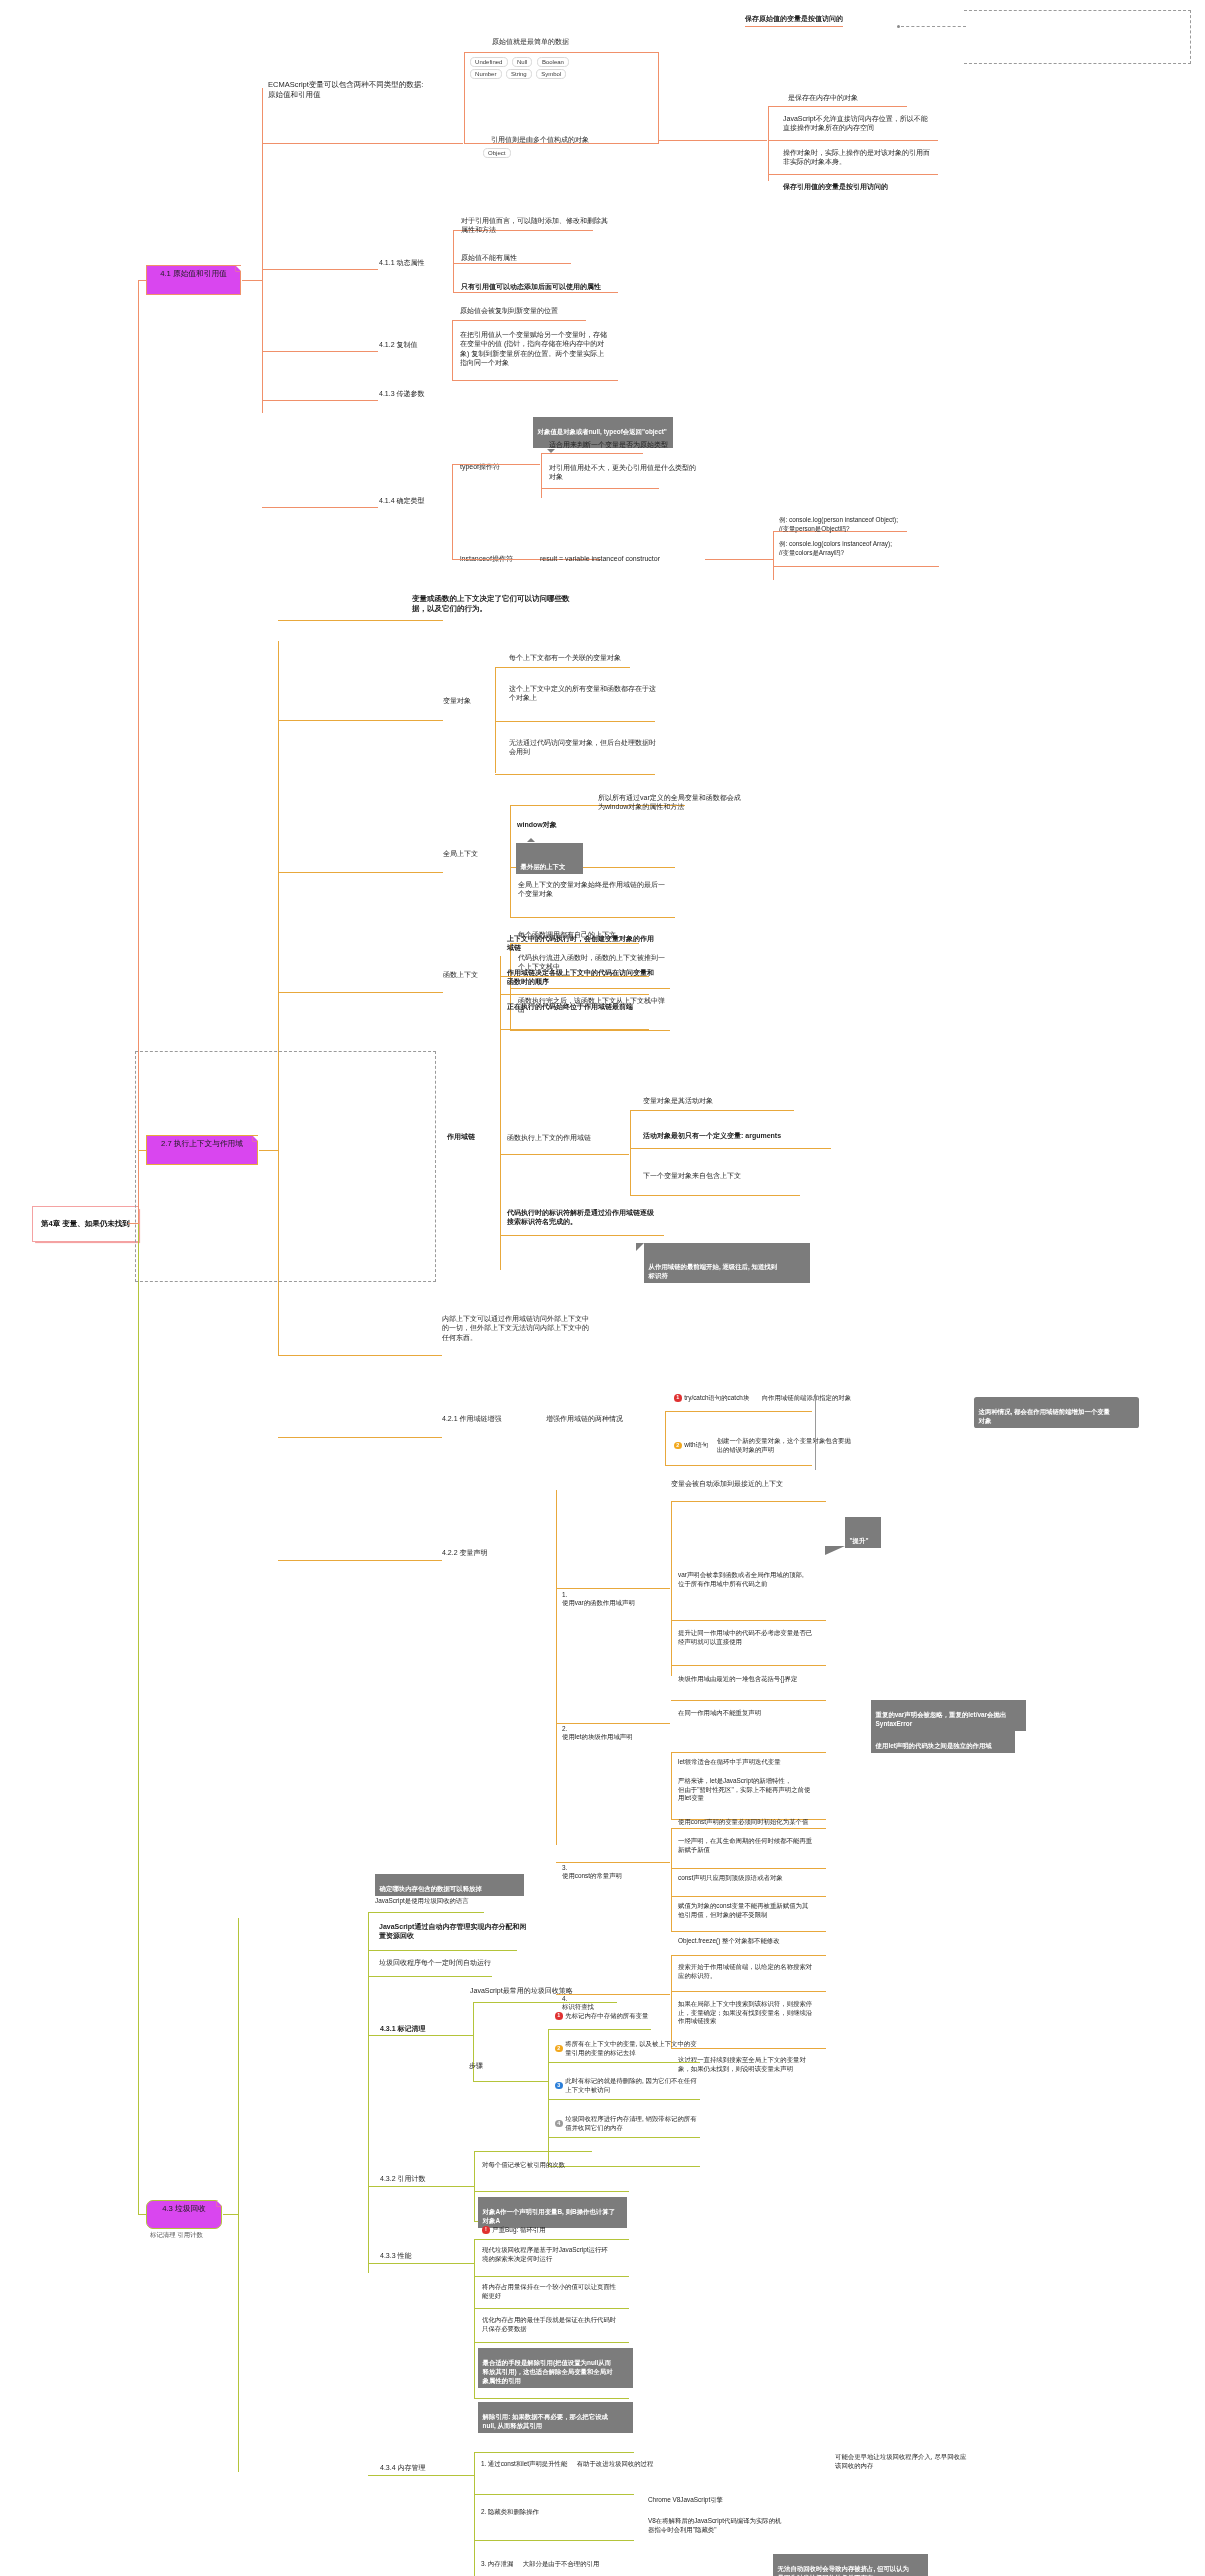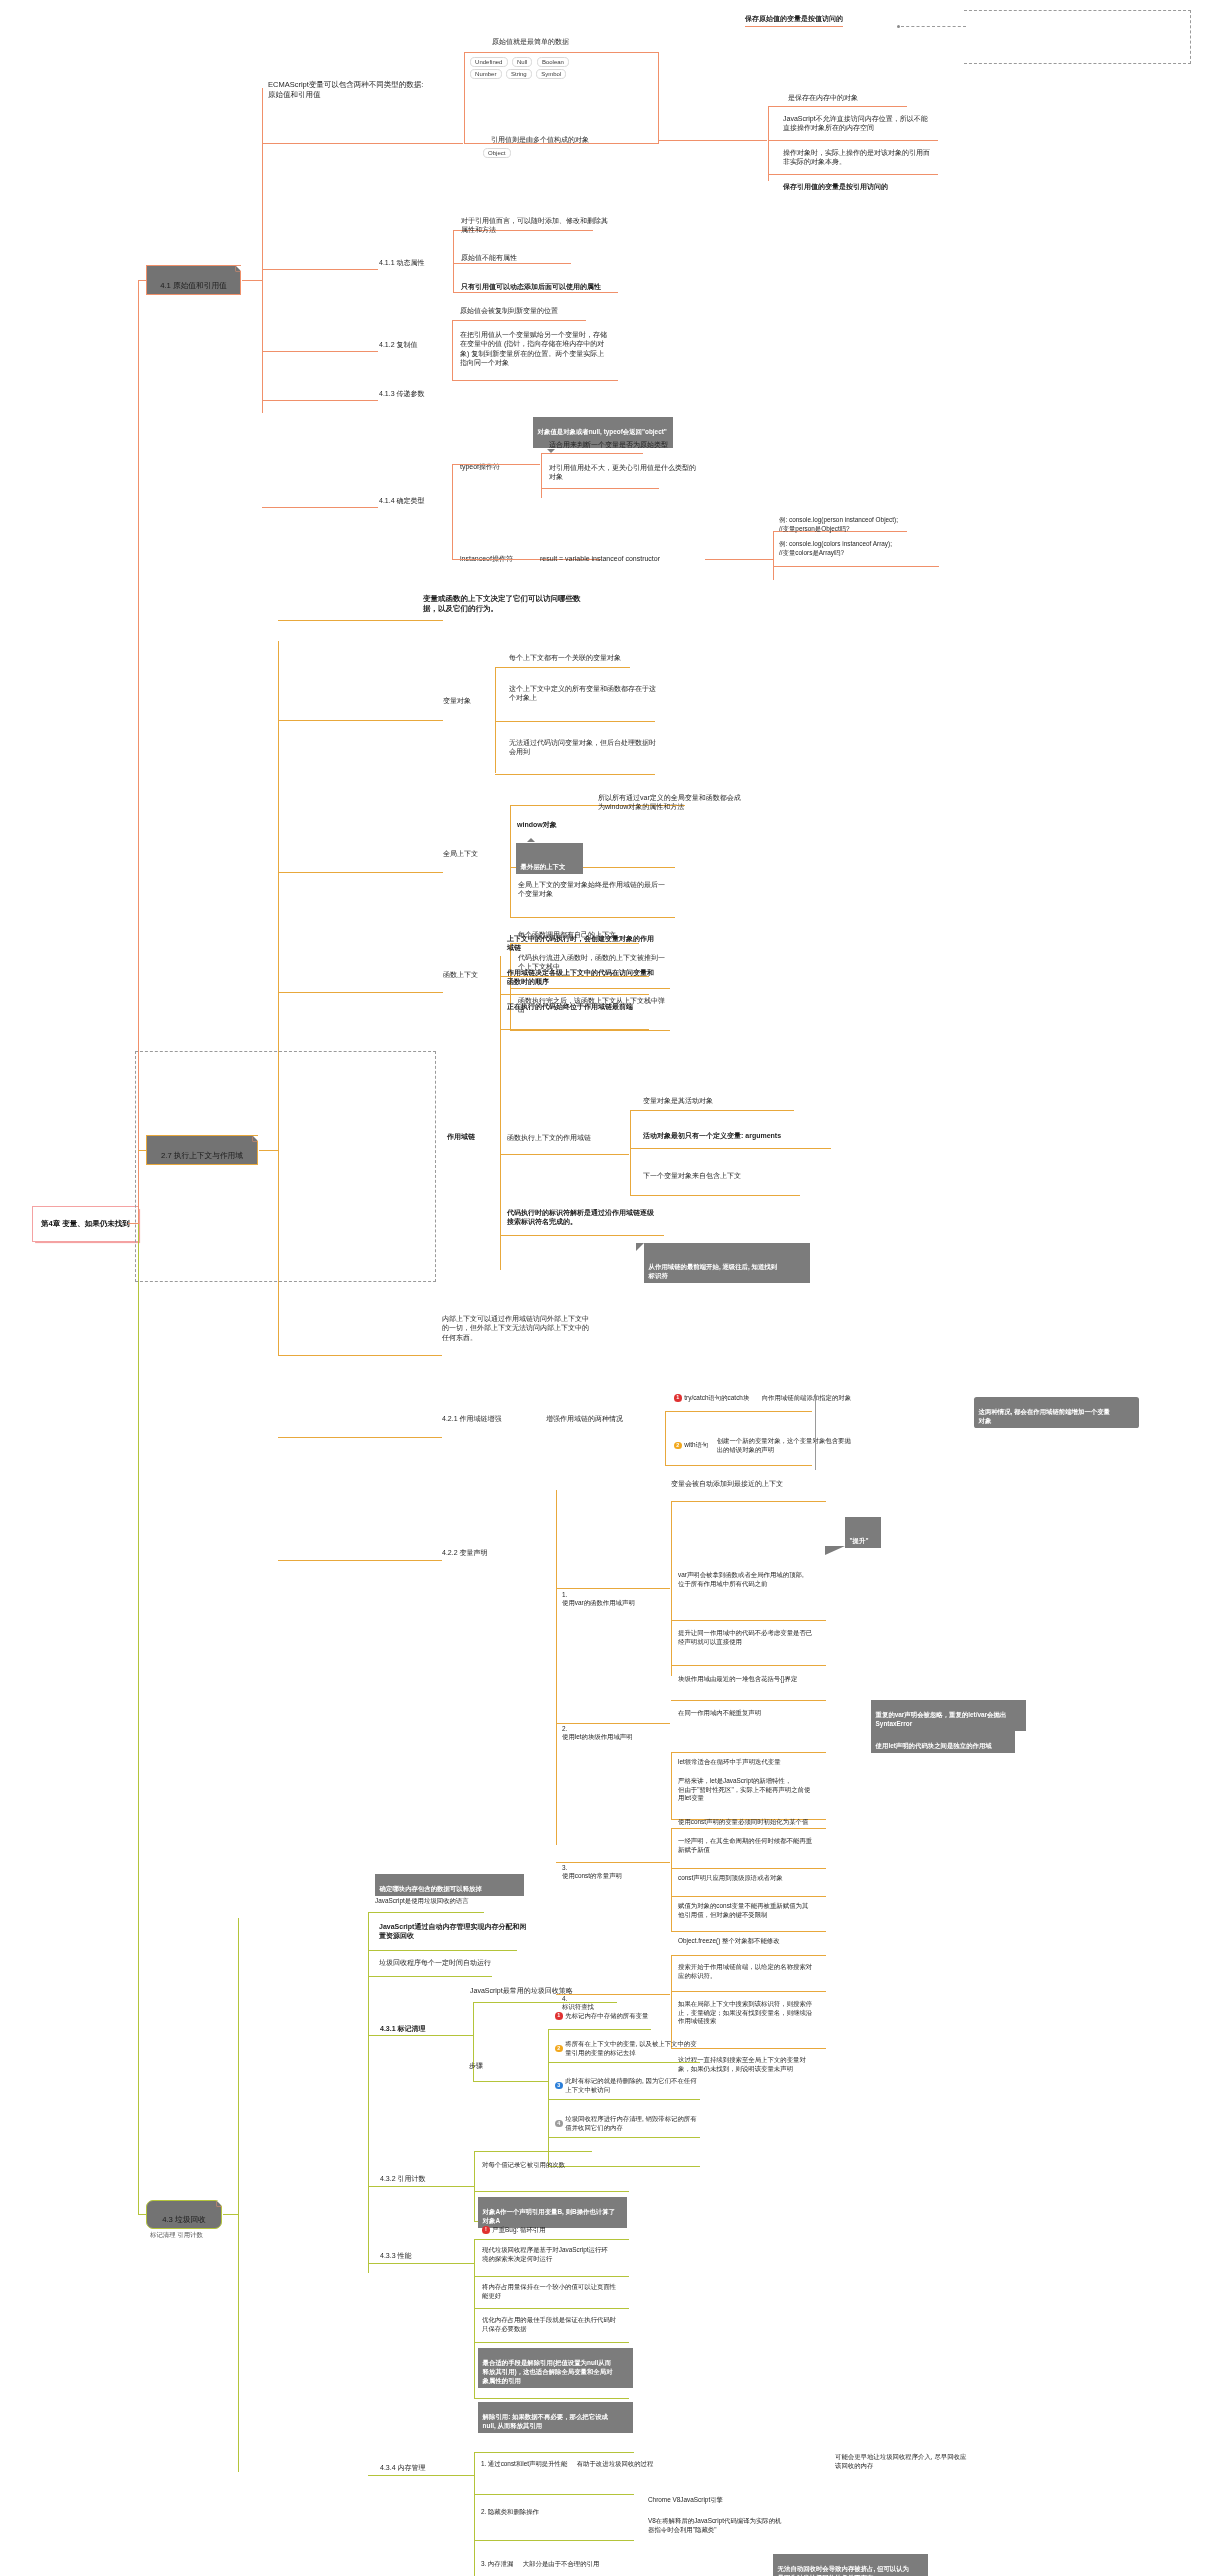--- a/index.html
+++ b/index.html
@@ -47,22 +47,22 @@
     display:flex;align-items:center;justify-content:center;
     text-align:center;
     font-weight:bold;font-size:7.5px;line-height:1.45;
     color:#111;
     box-shadow:2.1px 2.1px 0 -1px #f4a2a2;
   }
   
   .lvl1{
     position:absolute;
     border:0.8px solid #f0906a;
-    background:#737373;
-    display:flex;align-items:flex-end;justify-content:center;
+    background:#d946ef;
+    display:flex;align-items:flex-start;justify-content:center;
     font-size:7.7px;
     padding:3.1px 5.2px;
     box-sizing:border-box;
     white-space:nowrap;
   }
   .lvl1.y{border-color:#e8a83c;}
   .lvl1.g{border-color:#b4c43a;border-radius:7px;}
   .folded:after{
     content:"";position:absolute;right:-0.5px;top:-0.5px;
     width:0;height:0;border-top:5.7px solid #fff;border-left:5.7px solid transparent;
@@ -229,21 +229,21 @@
 //变量person是Object吗?</div>
   <div class="node t12" style="left:779px;top:540px;width:170px;">例: console.log(colors instanceof Array);
 //变量colors是Array吗?</div>
 
   <div class="lvl1 y folded" style="left:146px;top:1135px;width:112px;height:30px;border-color:#e8a83c;">
     <span>2.7 执行上下文与作用域</span>
   </div>
   <div class="ln-y h" style="left:259px;top:1150px;width:19.6px;height:0.8px;"></div>
   <div class="ln-y v" style="left:278px;top:641px;height:714px;width:0.8px;"></div>
 
-  <div class="node t14 b" style="left:423px;top:594px;width:175px;">变量或函数的上下文决定了它们可以访问哪些数
+  <div class="node t14 b" style="left:412px;top:594px;width:175px;">变量或函数的上下文决定了它们可以访问哪些数
 据，以及它们的行为。</div>
   <div class="ln-y h" style="left:278px;top:620px;width:165px;height:0.8px;"></div>
 
   <div class="node t13" style="left:443px;top:696px;">变量对象</div>
   <div class="ln-y h" style="left:278px;top:720px;width:165px;height:0.8px;"></div>
   <div class="ln-y v" style="left:495px;top:667px;height:106px;width:0.8px;"></div>
   <div class="ln-y h" style="left:495px;top:667px;width:135px;height:0.8px;"></div>
   <div class="ln-y h" style="left:495px;top:721px;width:160px;height:0.8px;"></div>
   <div class="ln-y h" style="left:495px;top:774px;width:160px;height:0.8px;"></div>
   <div class="node t13" style="left:509px;top:653px;">每个上下文都有一个关联的变量对象</div>

